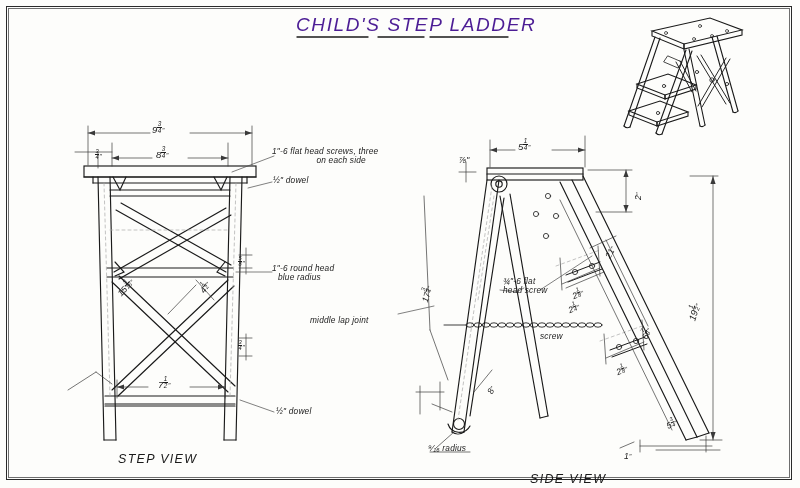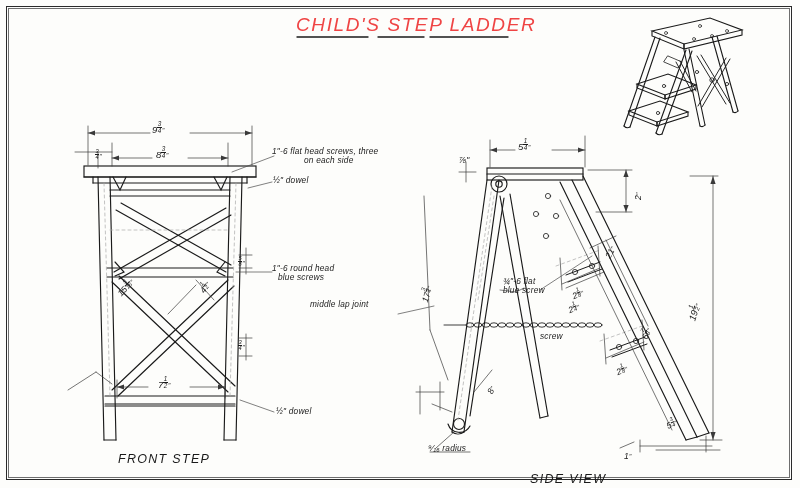--- a/index.html
+++ b/index.html
@@ -8,21 +8,21 @@
   #sheet{position:relative;width:800px;height:488px;background:#fdfdfb;}
   .frame{position:absolute;left:6px;top:6px;width:786px;height:474px;
          border:1px solid #2a2a2a;box-sizing:border-box;}
   .frame2{position:absolute;left:8px;top:8px;width:782px;height:470px;
          border:1px solid #6e6e6e;box-sizing:border-box;}
   svg{position:absolute;left:0;top:0;width:800px;height:488px;}
   .lbl{position:absolute;white-space:nowrap;
        font-family:"Liberation Sans",sans-serif;
        font-style:italic;color:#1a1a1a;line-height:1.12;}
   .title{font-size:19px;letter-spacing:1.6px;font-style:italic;
-         font-family:"Liberation Sans",sans-serif;color:#ef4444;}
+         font-family:"Liberation Sans",sans-serif;color:#4c1d95;}
   .vw{font-size:12.5px;letter-spacing:1.3px;}
   .note{font-size:8.3px;letter-spacing:.2px;}
   .dim{font-size:8.6px;letter-spacing:.1px;}
   .dimb{font-size:9.6px;}
   .tiny{font-size:6.4px;}
   .frac{display:inline-block;vertical-align:-0.05em;
         font-size:.66em;text-align:center;line-height:.92;}
   .frac b{display:block;font-weight:normal;border-bottom:1px solid #1a1a1a;padding:0 .5px;}
   .frac i{display:block;font-style:italic;padding:0 .5px;}
   .rot{transform-origin:left top;}
@@ -334,21 +334,21 @@
           <circle cx="727" cy="84" r="1.6"></circle>
           <circle cx="664" cy="86" r="1.6"></circle>
           <circle cx="658" cy="113" r="1.6"></circle>
         </g>
       </g>
     </g>
   </svg>
 
   <div class="lbl title" style="left:296px;top:14px;">CHILD'S STEP LADDER</div>
 
-  <div class="lbl vw" style="left:118px;top:452px;">FRONT STEP</div>
+  <div class="lbl vw" style="left:118px;top:452px;">STEP VIEW</div>
 
   <div class="lbl dimb" style="left:152px;top:121px;">
     <span>9</span><span class="frac"><b>3</b><i>4</i></span><span class="tiny">"</span>
   </div>
 
   <div class="lbl dimb" style="left:156px;top:146px;">
     <span>8</span><span class="frac"><b>3</b><i>4</i></span><span class="tiny">"</span>
   </div>
 
   <div class="lbl dim" style="left:95px;top:149px;">
@@ -370,28 +370,28 @@
   <div class="lbl dim" style="left:238px;top:256px;">
     <span class="frac"><b>5</b><i>8</i></span><span class="tiny">"</span>
   </div>
 
   <div class="lbl dim" style="left:238px;top:340px;">
     <span class="frac"><b>3</b><i>4</i></span><span class="tiny">"</span>
   </div>
 
   <div class="lbl note" style="left:272px;top:147px;">
     <div>1"-6 flat head screws, three</div>
-    <div style="margin-left:32px;">on each side</div>
+    <div style="margin-left:32px;text-align:center;">on each side</div>
   </div>
 
   <div class="lbl note" style="left:273px;top:176px;">½" dowel</div>
 
   <div class="lbl note" style="left:272px;top:264px;">
     <div>1"-6 round head</div>
-    <div style="margin-left:6px;">blue screws</div>
+    <div style="margin-left:6px;">blue radius</div>
   </div>
 
   <div class="lbl note" style="left:276px;top:407px;">½" dowel</div>
 
   <div class="lbl vw" style="left:530px;top:472px;">SIDE VIEW</div>
 
   <div class="lbl dimb" style="left:518px;top:138px;">
     <span>5</span><span class="frac"><b>1</b><i>4</i></span><span class="tiny">"</span>
   </div>
 
@@ -434,24 +434,24 @@
   </div>
 
   <div class="lbl dim rot" style="left:664px;top:420px;transform:rotate(-24deg);">
     <span>5</span><span class="frac"><b>3</b><i>4</i></span><span class="tiny">"</span>
   </div>
 
   <div class="lbl dim" style="left:624px;top:452px;">
     <span>1</span><span class="tiny">"</span>
   </div>
 
-  <div class="lbl note" style="left:310px;top:300px;">middle lap joint</div>
+  <div class="lbl note" style="left:310px;top:316px;">middle lap joint</div>
 
   <div class="lbl note" style="left:503px;top:277px;">
     <div>¾"-6 flat</div>
-    <div>blue screw</div>
+    <div>head screw</div>
   </div>
 
   <div class="lbl note" style="left:540px;top:332px;">screw</div>
 
   <div class="lbl note" style="left:428px;top:444px;text-align:center;">⁹⁄₁₆ radius</div>
 
 </div>
 
 </body></html>

